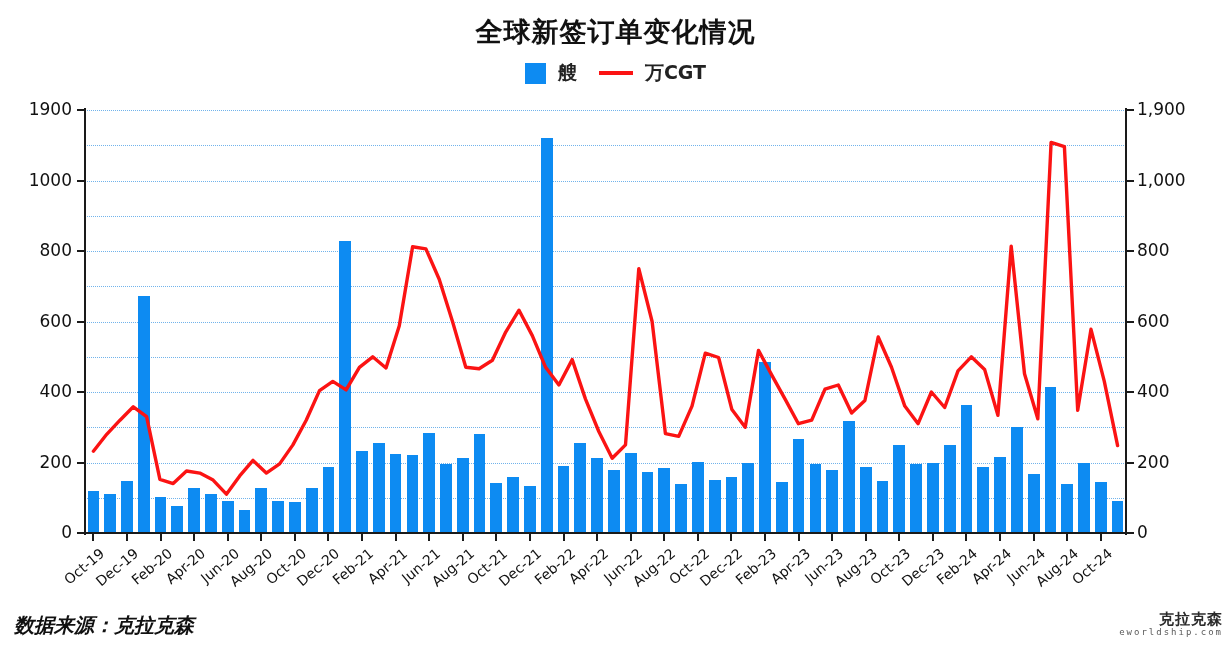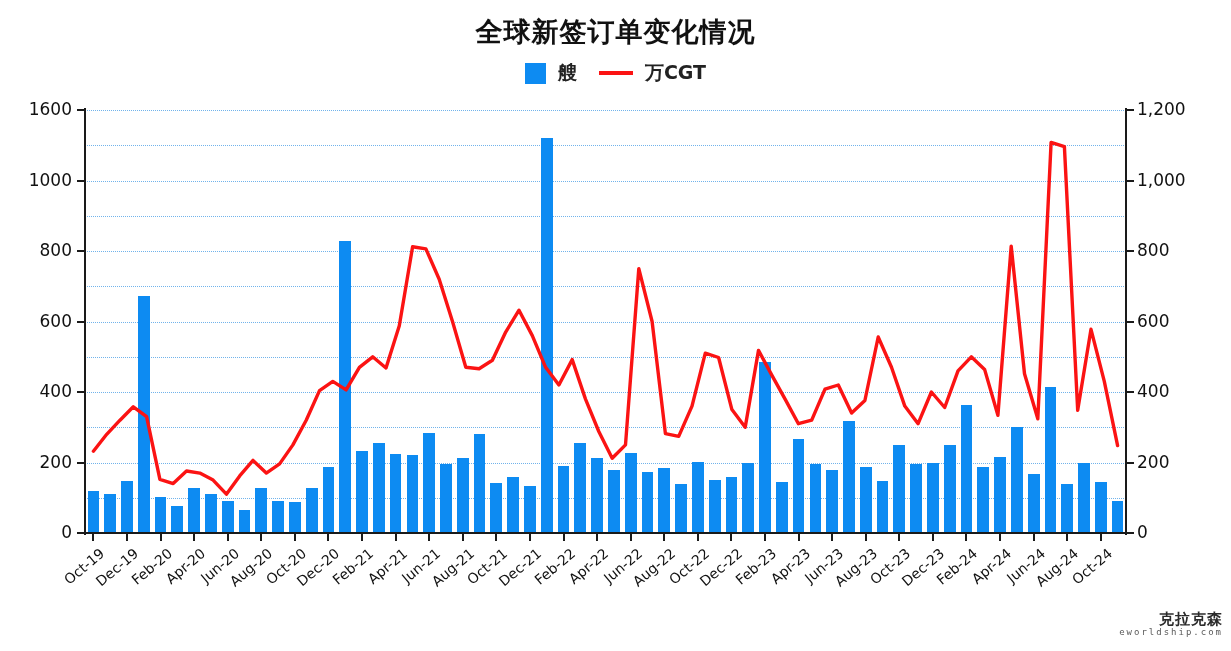--- a/index.html
+++ b/index.html
@@ -91,30 +91,30 @@
     </div>
   </div>
 
   <div class="ylabels-left">
       <div class="ylabel left" style="top: 522px; right: 0px;">0</div>
       <div class="ylabel left" style="top: 451.5px; right: 0px;">200</div>
       <div class="ylabel left" style="top: 381px; right: 0px;">400</div>
       <div class="ylabel left" style="top: 310.5px; right: 0px;">600</div>
       <div class="ylabel left" style="top: 240px; right: 0px;">800</div>
       <div class="ylabel left" style="top: 169.5px; right: 0px;">1000</div>
-      <div class="ylabel left" style="top: 99px; right: 0px;">1600</div>
+      <div class="ylabel left" style="top: 99px; right: 0px;">1900</div>
     </div>
   <div class="ylabels-right">
       <div class="ylabel right" style="top: 522px; left: 0px;">0</div>
       <div class="ylabel right" style="top: 451.5px; left: 0px;">200</div>
       <div class="ylabel right" style="top: 381px; left: 0px;">400</div>
       <div class="ylabel right" style="top: 310.5px; left: 0px;">600</div>
       <div class="ylabel right" style="top: 240px; left: 0px;">800</div>
       <div class="ylabel right" style="top: 169.5px; left: 0px;">1,000</div>
-      <div class="ylabel right" style="top: 99px; left: 0px;">1,200</div>
+      <div class="ylabel right" style="top: 99px; left: 0px;">1,900</div>
     </div>
 
   <div class="plot">
     <div class="plot-bg"></div>
     <div id="grid">
         <div class="gridline" style="top: 387.75px;"></div>
         <div class="gridline" style="top: 352.5px;"></div>
         <div class="gridline" style="top: 317.25px;"></div>
         <div class="gridline" style="top: 282px;"></div>
         <div class="gridline" style="top: 246.75px;"></div>
@@ -259,20 +259,21 @@
       <div class="xlabel" style="left: 817.75px; top: 4px; width: 52px;">Aug-23</div>
       <div class="xlabel" style="left: 851.331px; top: 4px; width: 52px;">Oct-23</div>
       <div class="xlabel" style="left: 884.911px; top: 4px; width: 52px;">Dec-23</div>
       <div class="xlabel" style="left: 918.492px; top: 4px; width: 52px;">Feb-24</div>
       <div class="xlabel" style="left: 952.073px; top: 4px; width: 52px;">Apr-24</div>
       <div class="xlabel" style="left: 985.653px; top: 4px; width: 52px;">Jun-24</div>
       <div class="xlabel" style="left: 1019.23px; top: 4px; width: 52px;">Aug-24</div>
       <div class="xlabel" style="left: 1052.81px; top: 4px; width: 52px;">Oct-24</div>
     </div>
 
+  <div class="source">数据来源：克拉克森</div>
 
   <div class="watermark">
     <div class="wm-cn">克拉克森</div>
     <div class="wm-en">eworldship.com</div>
   </div>
 
 <div class="ytick" style="top: 532px; left: 77px; position: absolute;"></div>
     <div class="ytick" style="top: 461.5px; left: 77px; position: absolute;"></div>
     <div class="ytick" style="top: 391px; left: 77px; position: absolute;"></div>
     <div class="ytick" style="top: 320.5px; left: 77px; position: absolute;"></div>

